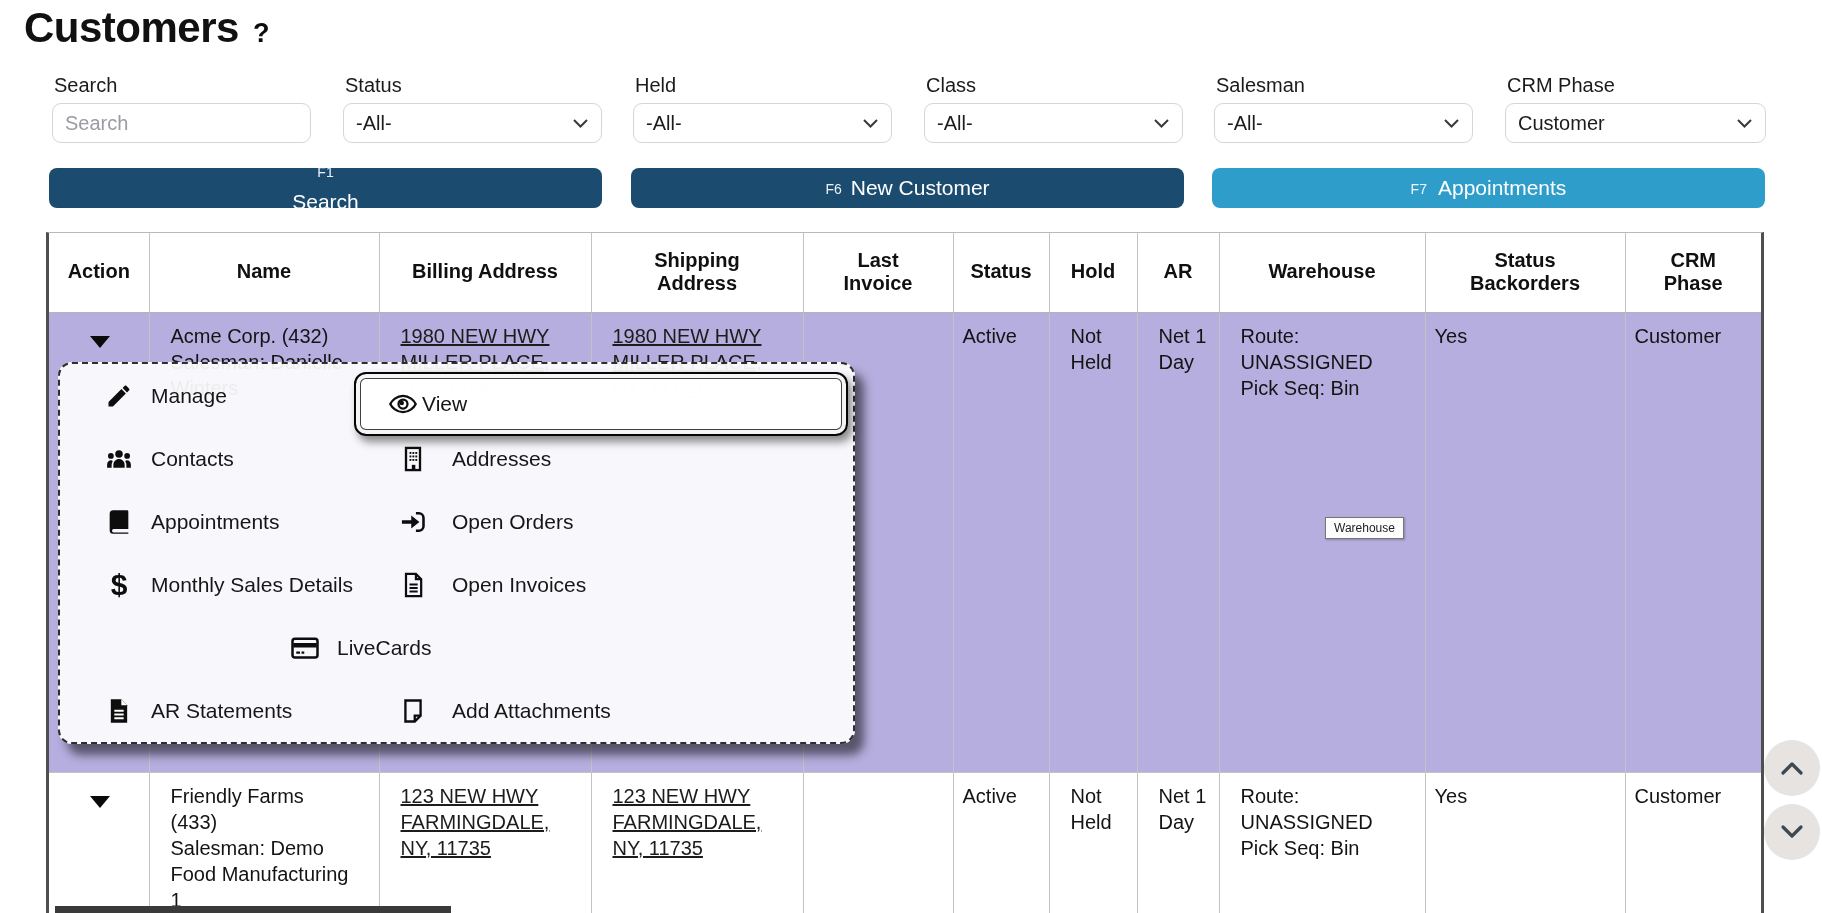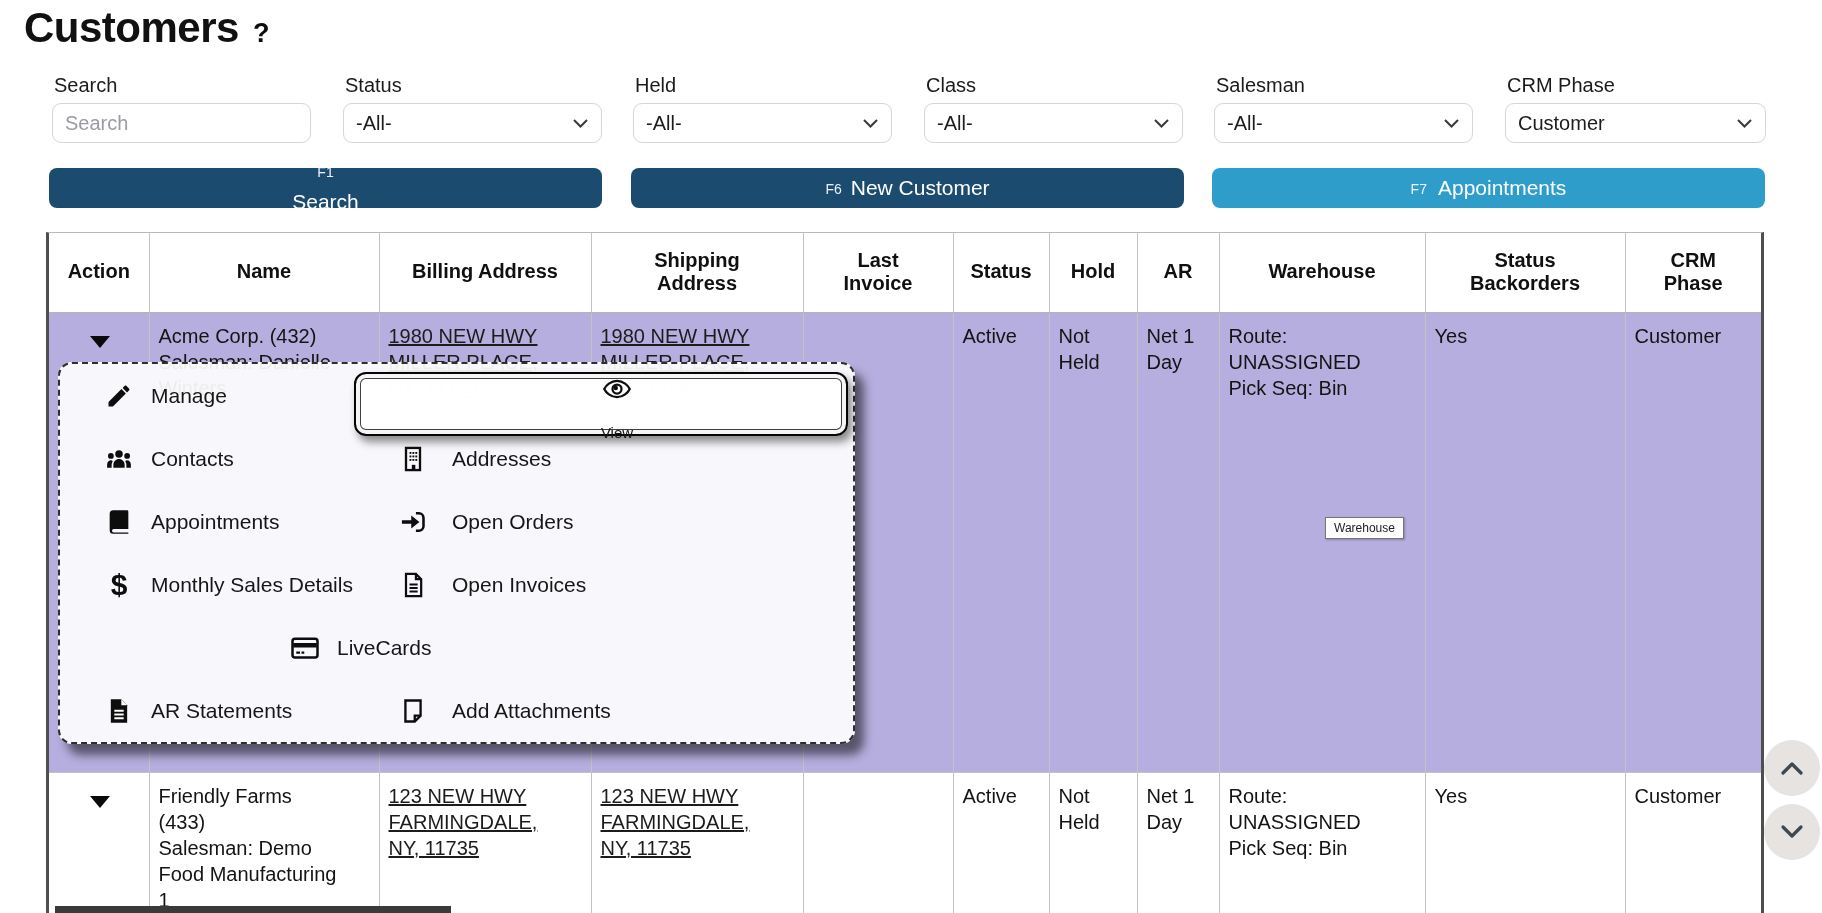--- a/index.html
+++ b/index.html
@@ -38,39 +38,39 @@
   th { border-bottom:1px solid #b4b4b4; background:#fff; font-size:20px; font-weight:700; color:#101010;
        text-align:center; vertical-align:middle; height:79px; line-height:1.18; padding:0 4px; }
   th span { display:block; }
   td { vertical-align:top; padding:10px 6px 0 9px; font-size:20px; line-height:1.3; color:#141414; }
   tr.row-hl td { background:#b5aede; height:460px; }
   tr.row-plain td { background:#fff; height:220px; border-top:1px solid #c3c3c3; }
   td.action-cell { text-align:center; padding-top:15px; }
   .tri-down { display:inline-block; width:0; height:0; border-left:10px solid transparent;
               border-right:10px solid transparent; border-top:12px solid #0a0a0a; cursor:pointer; }
   .addr { color:#1c1c1c; text-decoration:underline; cursor:pointer; }
-  .addr span, .mlines span { display:block; }
+  .addr span, .mlines span { display:block;margin-left:12px; }
 
   
   .ctx-menu { position:absolute; left:58px; top:362px; width:797px; height:382px;
               background:rgba(253,253,253,0.93); border:2px dashed #2e2e2e; border-radius:14px;
               box-shadow:9px 11px 10px rgba(0,0,0,0.52); z-index:30; }
   .menu-row { display:flex; height:63px; align-items:center; position:relative; }
   .m-item { display:flex; align-items:center; gap:17px; cursor:pointer; font-size:21px; color:#161616; }
   .m-left  { width:294px; padding-left:44px; flex:0 0 294px; }
   .m-right { flex:1; padding-left:44px;gap:24px; }
   .m-bottom { padding-left:230px; }
   .micon { width:30px; height:30px; flex:0 0 30px; display:flex; align-items:center; justify-content:center; }
   .icon-dollar { font-size:30px; font-weight:700; color:#0d0d0d; line-height:30px; text-align:center; }
   .focus-pill { position:absolute; left:294px; top:8px; width:494px; height:64px;
                 background:rgba(255,255,255,0.9); border:2px solid #050505; border-radius:12px;
                 box-shadow: inset 0 0 0 4px rgba(255,255,255,0.95), inset 0 0 0 5px #3f3f3f,
                             4px 6px 9px rgba(0,0,0,0.45);
-                display:flex; align-items:center; gap:20px; padding-left:32px; cursor:pointer;
-                font-size:15px; color:#161616;flex-direction:column; }
+                display:flex; align-items:center; gap:4px; padding-left:32px; cursor:pointer;
+                font-size:21px; color:#161616; }
 
   
   .wh-tooltip { position:absolute; left:1325px; top:517px; background:#fdfdfd; border:1px solid #767676;
                 font-size:12px; color:#222; padding:3px 8px; z-index:25; box-shadow:1px 1px 2px rgba(0,0,0,.25); }
 
   
   .scroll-btn { position:absolute; left:1764px; width:56px; height:56px; border-radius:50%;
                 background:rgba(229,226,223,0.97); display:flex; align-items:center; justify-content:center;
                 z-index:40; cursor:pointer; }
   .scroll-up { top:740px; } .scroll-down { top:804px; }

